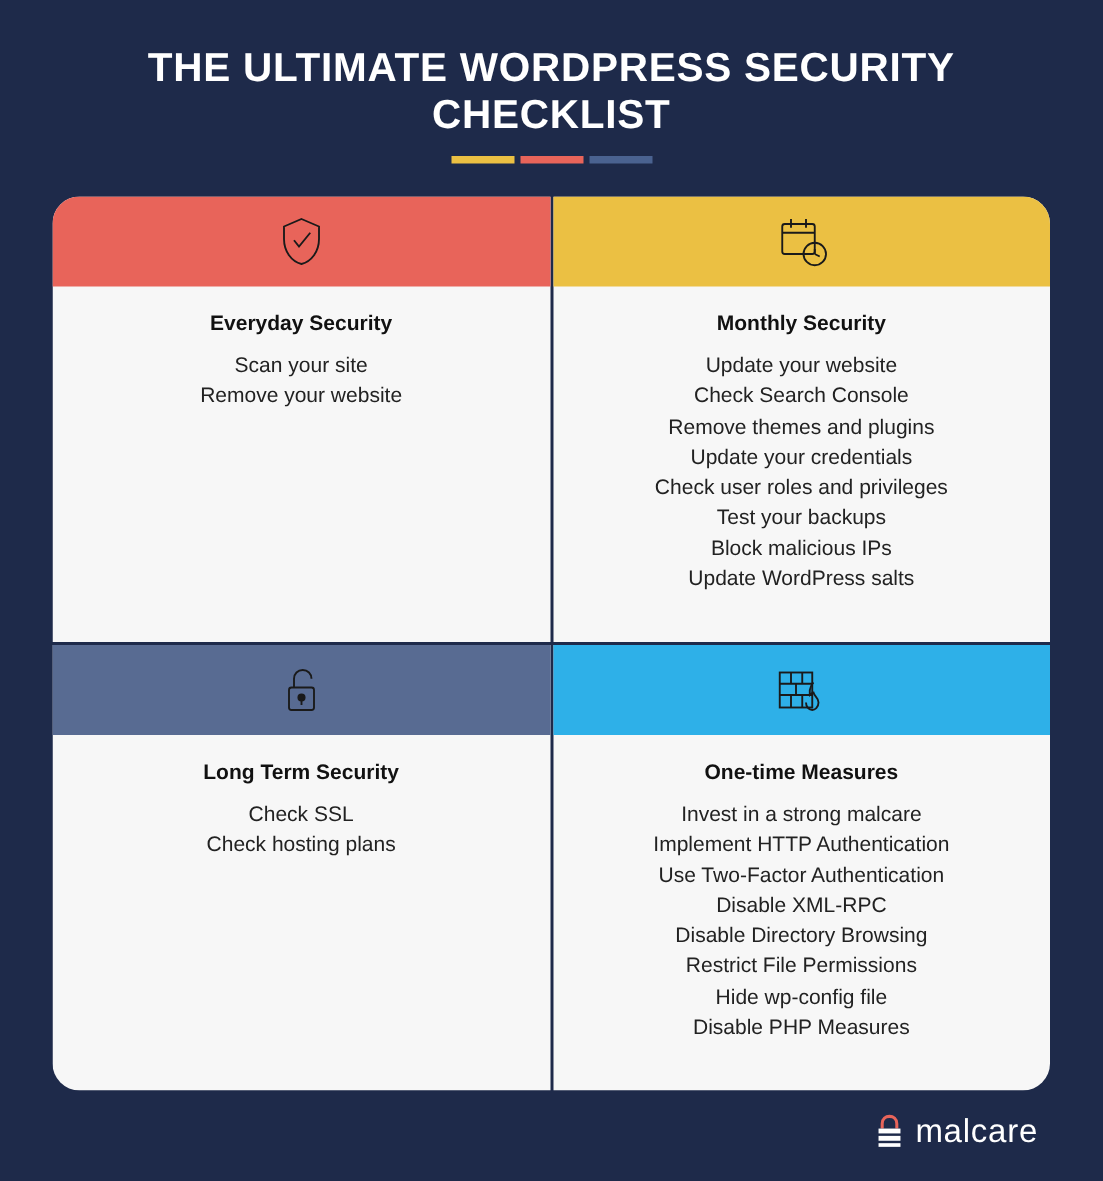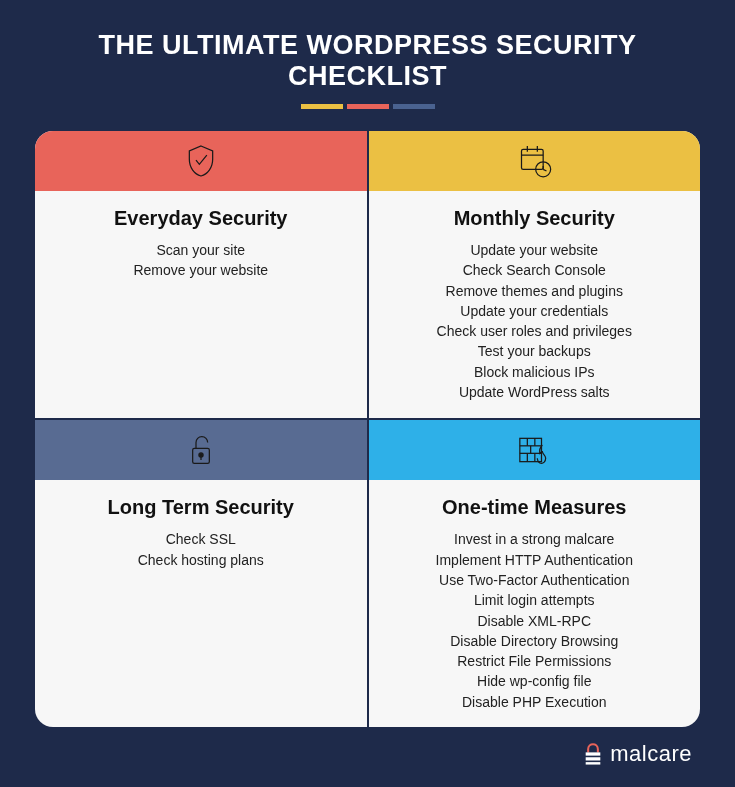--- a/index.html
+++ b/index.html
@@ -60,21 +60,21 @@
     }
     .card:nth-child(1) .card-header { background: #e8645a; }
     .card:nth-child(2) .card-header { background: #ebc043; }
     .card:nth-child(3) .card-header { background: #586b92; }
     .card:nth-child(4) .card-header { background: #2eb0e8; }
     .card-body {
       padding: 16px 20px;
       text-align: center;
     }
     .card-title {
-      font-size: 20px;
+      font-size: 14px;
       font-weight: 700;
       color: #111;
       margin-bottom: 10px;
     }
     .card-items {
       font-size: 14px;
       color: #222;
       line-height: 1.45;
       font-weight: 400;
     }
@@ -198,26 +198,25 @@
         <line x1="25" y1="28" x2="25" y2="38"></line>
         <path d="M34 18 C34 18 30 22 31 28 C31 28 33 26 34 26 C35 30 38 30 38 34 C38 38 35 40 33 40 C30 40 28 37 28 34"></path>
       </svg>
     </div>
     <div class="card-body">
       <div class="card-title">One-time Measures</div>
       <div class="card-items">
         <div>Invest in a strong malcare</div>
         <div>Implement HTTP Authentication</div>
         <div>Use Two-Factor Authentication</div>
-        <div>Limit login attempts</div>
         <div>Disable XML-RPC</div>
         <div>Disable Directory Browsing</div>
         <div>Restrict File Permissions</div>
         <div>Hide wp-config file</div>
-        <div>Disable PHP Execution</div>
+        <div>Disable PHP Measures</div>
       </div>
     </div>
   </div>
 
 </div>
 
 <div class="footer">
   <div class="brand">
     <svg class="brand-icon" viewBox="0 0 32 32">
       <path d="M10 14 V10 C10 6 13 4 16 4 C19 4 22 6 22 10 V14" stroke="#e8645a" stroke-width="2.5" fill="none"></path>

